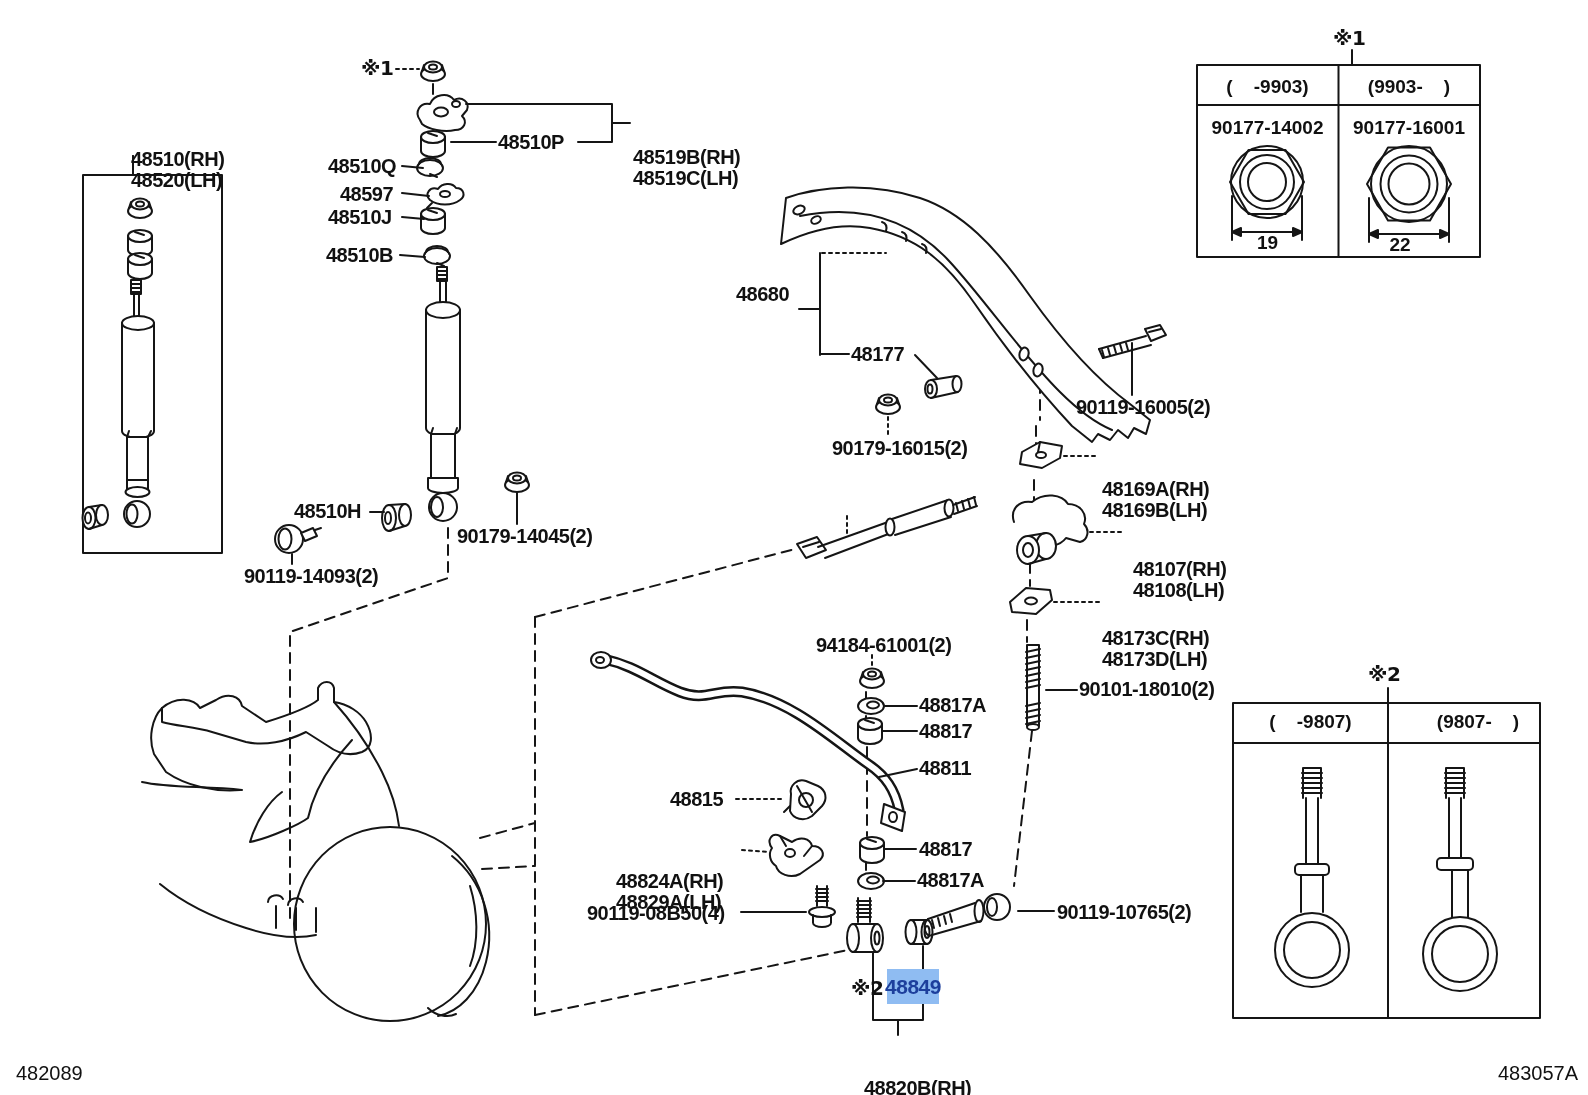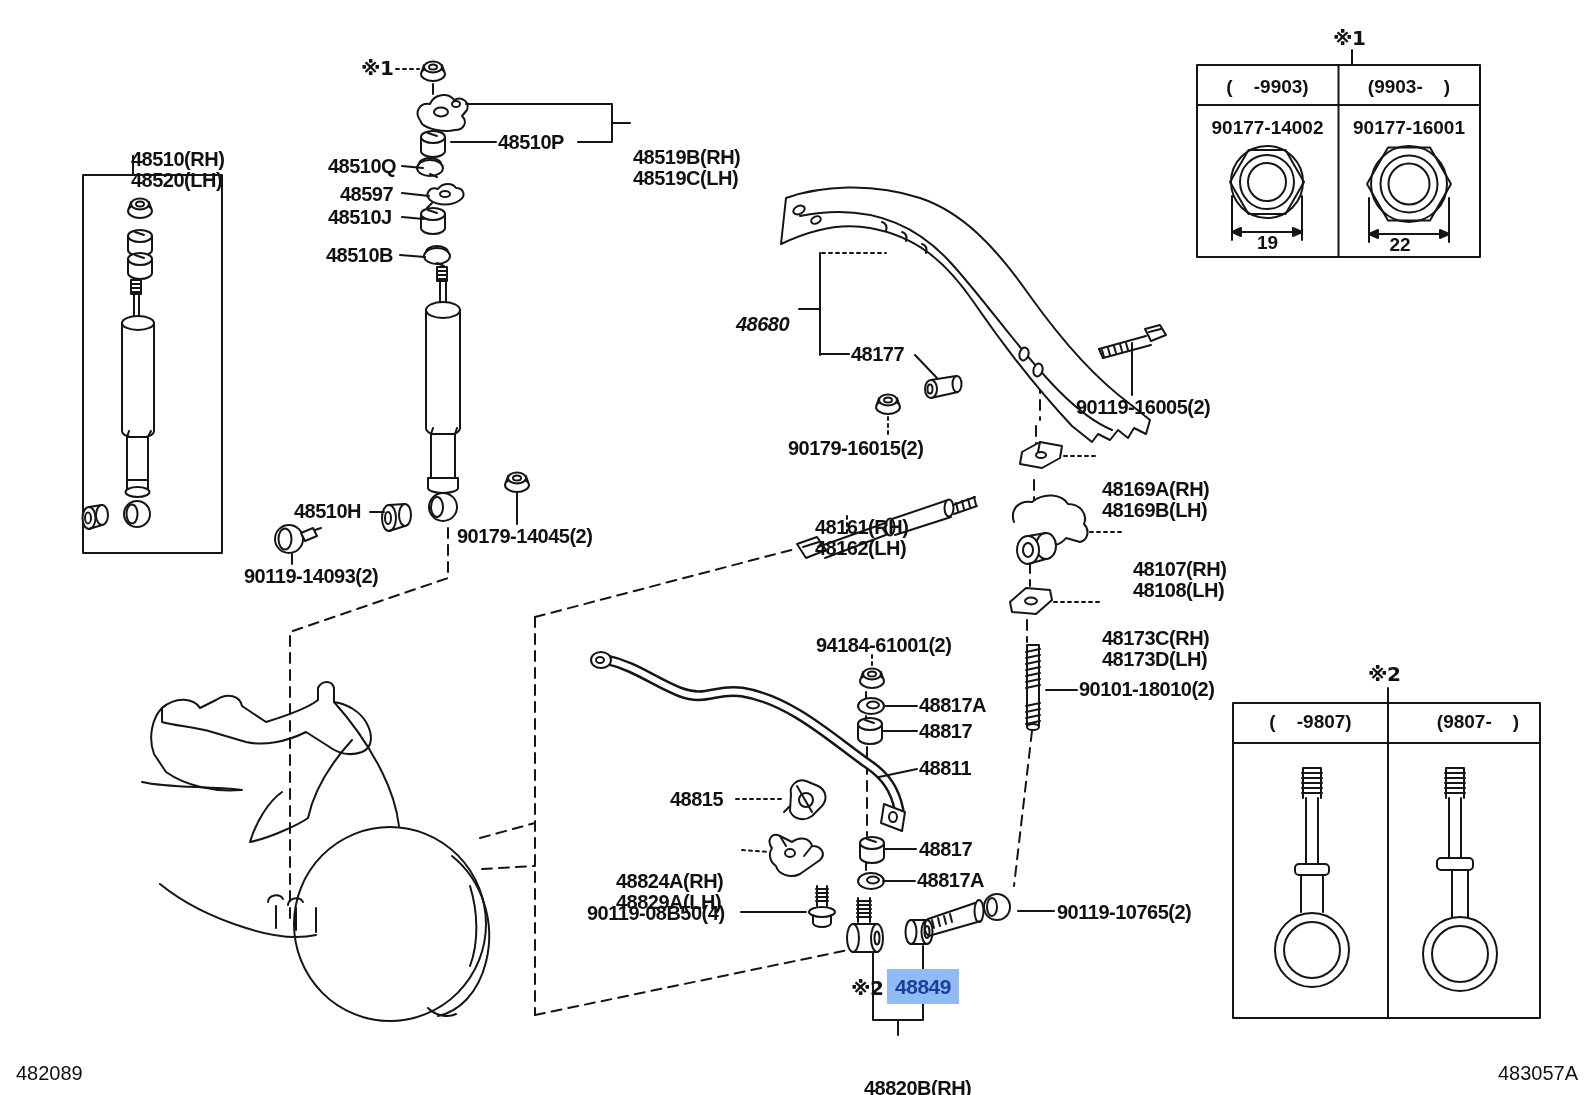--- a/index.html
+++ b/index.html
@@ -5,21 +5,21 @@
   html,body{margin:0;padding:0;background:#fff;}
   #stage{position:relative;width:1588px;height:1095px;background:#fff;overflow:hidden;
          font-family:"Liberation Sans",sans-serif;color:#111;}
   #art{position:absolute;left:0;top:0;}
   .lbl{position:absolute;font-weight:bold;font-size:20px;line-height:21px;
        letter-spacing:-0.5px;white-space:pre;color:#111;}
   .lbl span{display:block;}
   .ref{font-family:"DejaVu Sans","Liberation Sans",sans-serif;}
   .thin{font-weight:normal;font-size:20px;letter-spacing:0;}
   .boxtxt{position:absolute;text-align:center;font-weight:bold;font-size:19px;white-space:pre;}
-  .hl{position:absolute;left:887px;top:969px;width:72px;height:35px;
+  .hl{position:absolute;left:887px;top:969px;width:52px;height:35px;
       background:#8FBCF2;color:#1D3F9C;display:flex;align-items:center;justify-content:center;
       font-weight:bold;font-size:21px;letter-spacing:-0.5px;}
 </style>
 </head>
 <body>
 
 <div id="stage">
 
 <svg id="art" width="1588" height="1095" viewBox="0 0 1588 1095" fill="none" stroke="#151515" stroke-width="2" stroke-linecap="round" stroke-linejoin="round">
 
@@ -368,29 +368,26 @@
 </div>
 <div class="lbl ref" style="left:361px;top:58px;">※1</div>
 <div class="lbl" style="left:633px;top:105px;">
   <span>48519B(RH)</span><span>48519C(LH)</span>
 </div>
 <div class="lbl" style="left:498px;top:132px;">48510P</div>
 <div class="lbl" style="left:328px;top:156px;">48510Q</div>
 <div class="lbl" style="left:340px;top:184px;">48597</div>
 <div class="lbl" style="left:328px;top:207px;">48510J</div>
 <div class="lbl" style="left:326px;top:245px;">48510B</div>
-<div class="lbl" style="left:736px;top:314px;font-style:italic;">48680</div>
+<div class="lbl" style="left:736px;top:284px;">48680</div>
 <div class="lbl" style="left:851px;top:344px;">48177</div>
-<div class="lbl" style="left:788px;top:438px;text-align:center;">90179-16015(2)</div>
+<div class="lbl" style="left:832px;top:438px;text-align:center;">90179-16015(2)</div>
 <div class="lbl" style="left:1076px;top:397px;">90119-16005(2)</div>
 <div class="lbl" style="left:1102px;top:437px;">
   <span>48169A(RH)</span><span>48169B(LH)</span>
-</div>
-<div class="lbl" style="left:815px;top:475px;">
-  <span>48161(RH)</span><span>48162(LH)</span>
 </div>
 <div class="lbl" style="left:1127px;top:517px;margin-left:6px;">
   <span>48107(RH)</span><span>48108(LH)</span>
 </div>
 <div class="lbl" style="left:1102px;top:586px;">
   <span>48173C(RH)</span><span>48173D(LH)</span>
 </div>
 <div class="lbl" style="left:1079px;top:679px;">90101-18010(2)</div>
 <div class="lbl" style="left:816px;top:635px;">94184-61001(2)</div>
 <div class="lbl" style="left:919px;top:695px;">48817A</div>

